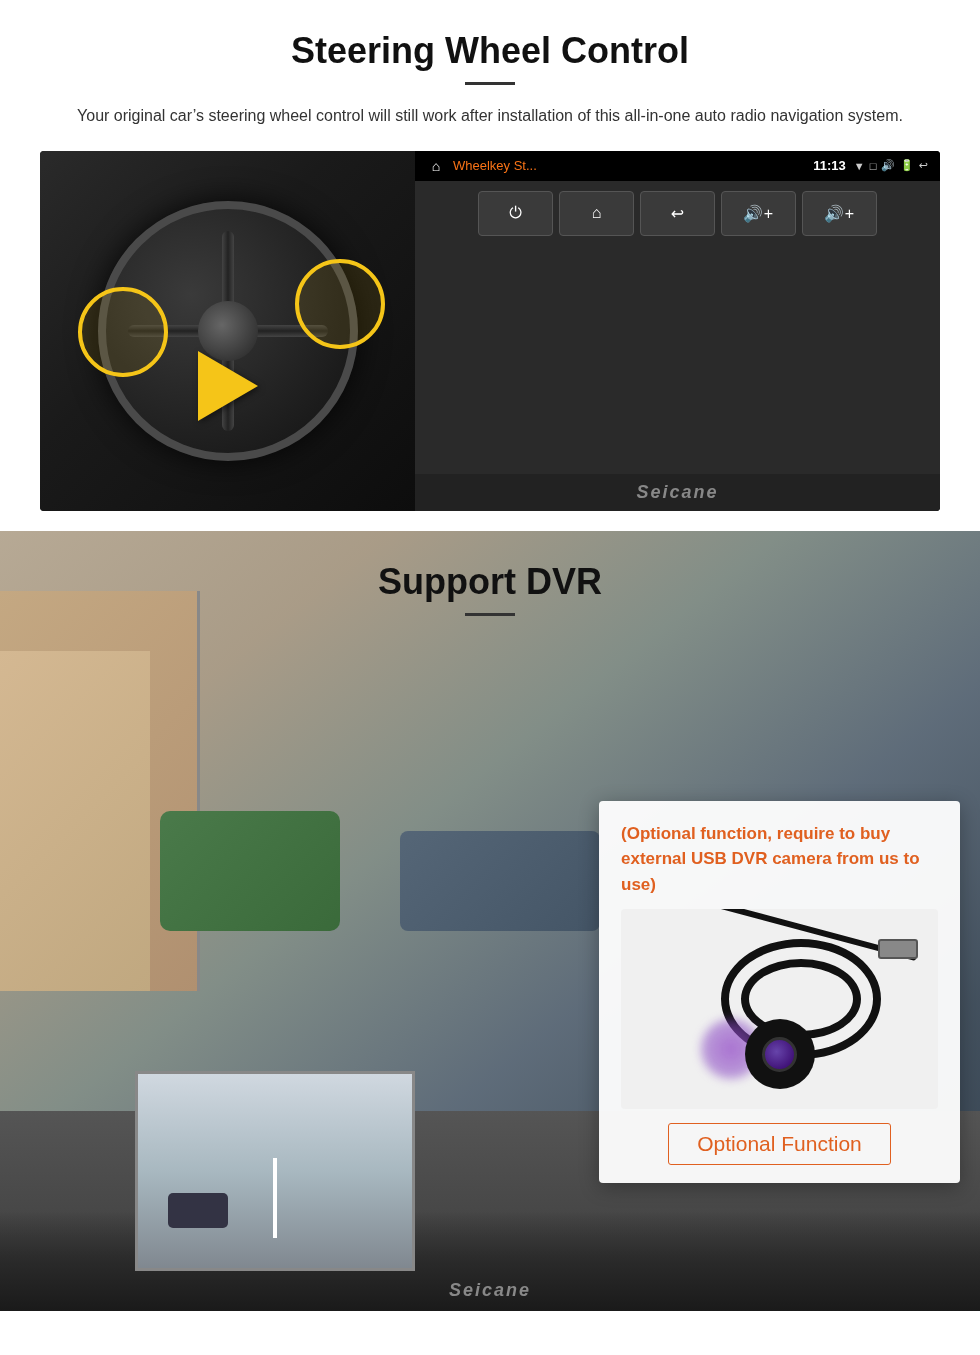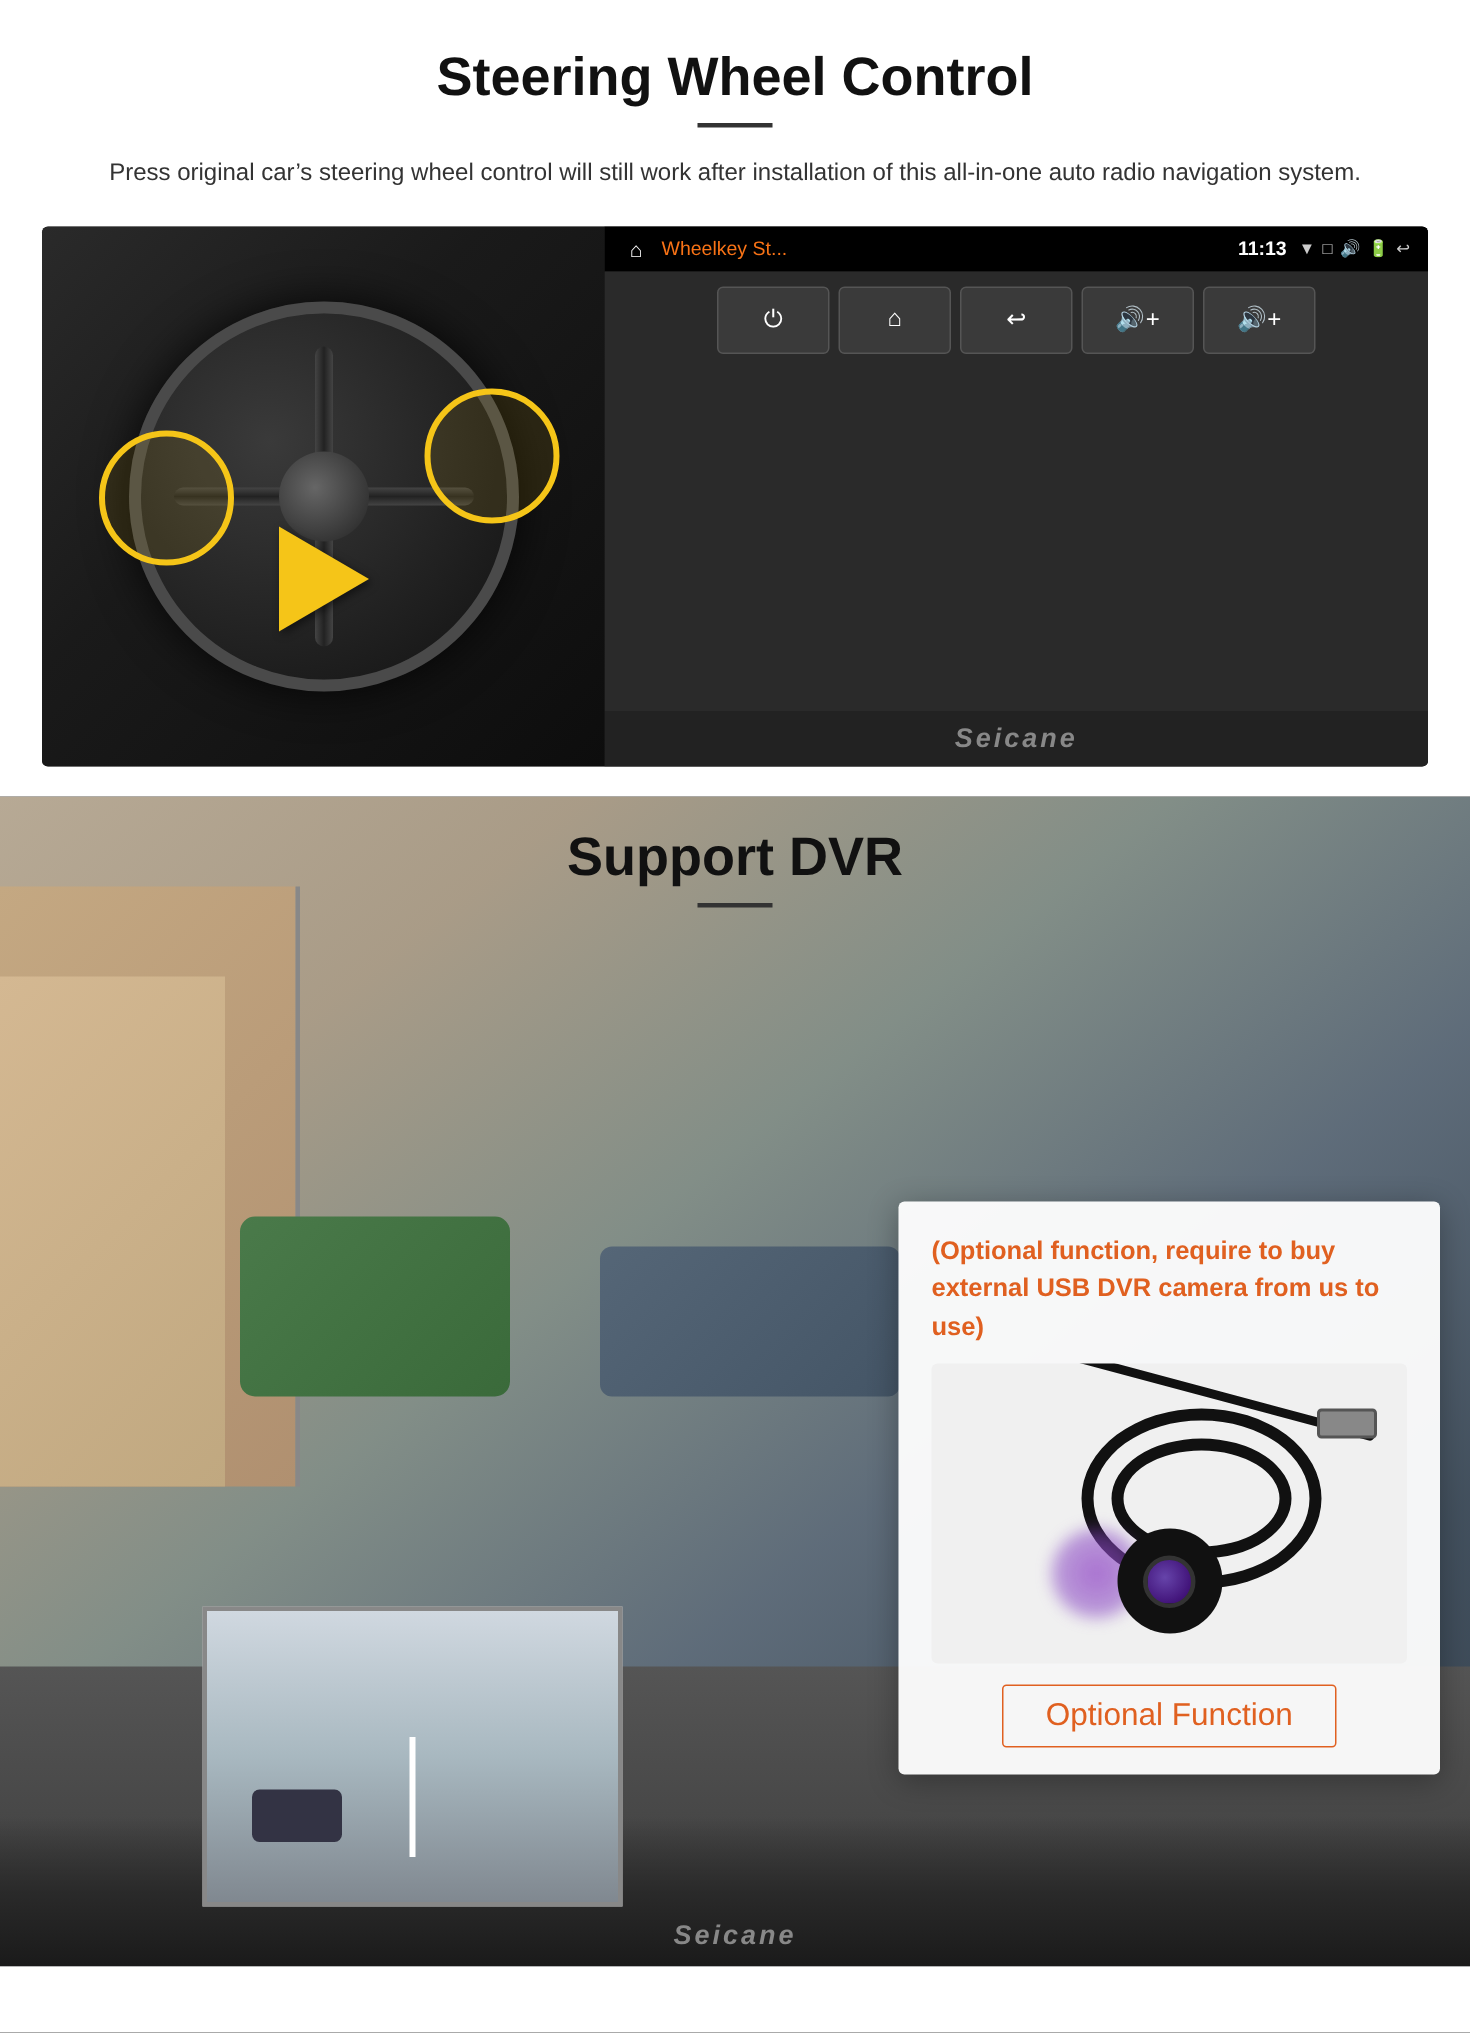--- a/index.html
+++ b/index.html
@@ -6,21 +6,21 @@
 
     body {
       width: 980px;
       background: #fff;
       font-family: Arial, sans-serif;
       overflow-x: hidden;
     }
 
     
     .section-steering {
-      padding: 30px 28px 20px;
+      padding: 30px 40px 20px;
       background: #fff;
     }
 
     .section-title {
       text-align: center;
       font-size: 36px;
       font-weight: 900;
       color: #111;
       margin-bottom: 10px;
     }
@@ -328,21 +328,21 @@
       background: linear-gradient(135deg, #556677, #445566);
       border-radius: 8px;
     }
 
     .section-dvr-title {
       position: relative;
       text-align: center;
       font-size: 36px;
       font-weight: 900;
       color: #111;
-      padding-top: 19px;
+      padding-top: 30px;
       z-index: 10;
     }
 
     .section-dvr-divider {
       position: relative;
       width: 50px;
       height: 3px;
       background: #333;
       margin: 10px auto 0;
       z-index: 10;
@@ -545,21 +545,21 @@
       background: linear-gradient(to top, #1a1a1a, #2a2a2a, transparent);
       z-index: 5;
     }
   </style>
 </head>
 <body>
 
 <div class="section-steering">
   <h1 class="section-title">Steering Wheel Control</h1>
   <div class="title-divider"></div>
-  <p class="section-subtitle">Press original car’s steering wheel control will still work after installation of this all-in-one auto radio navigation system.</p>
+  <p class="section-subtitle">Your original car’s steering wheel control will still work after installation of this all-in-one auto radio navigation system.</p>
 
   <div class="steering-image-container">
 
     <div class="steering-photo">
       <div class="wheel-bg">
         <div class="wheel-spoke-h"></div>
         <div class="wheel-spoke-v"></div>
         <div class="wheel-center"></div>
       </div>
       <div class="highlight-circle-left"></div>

